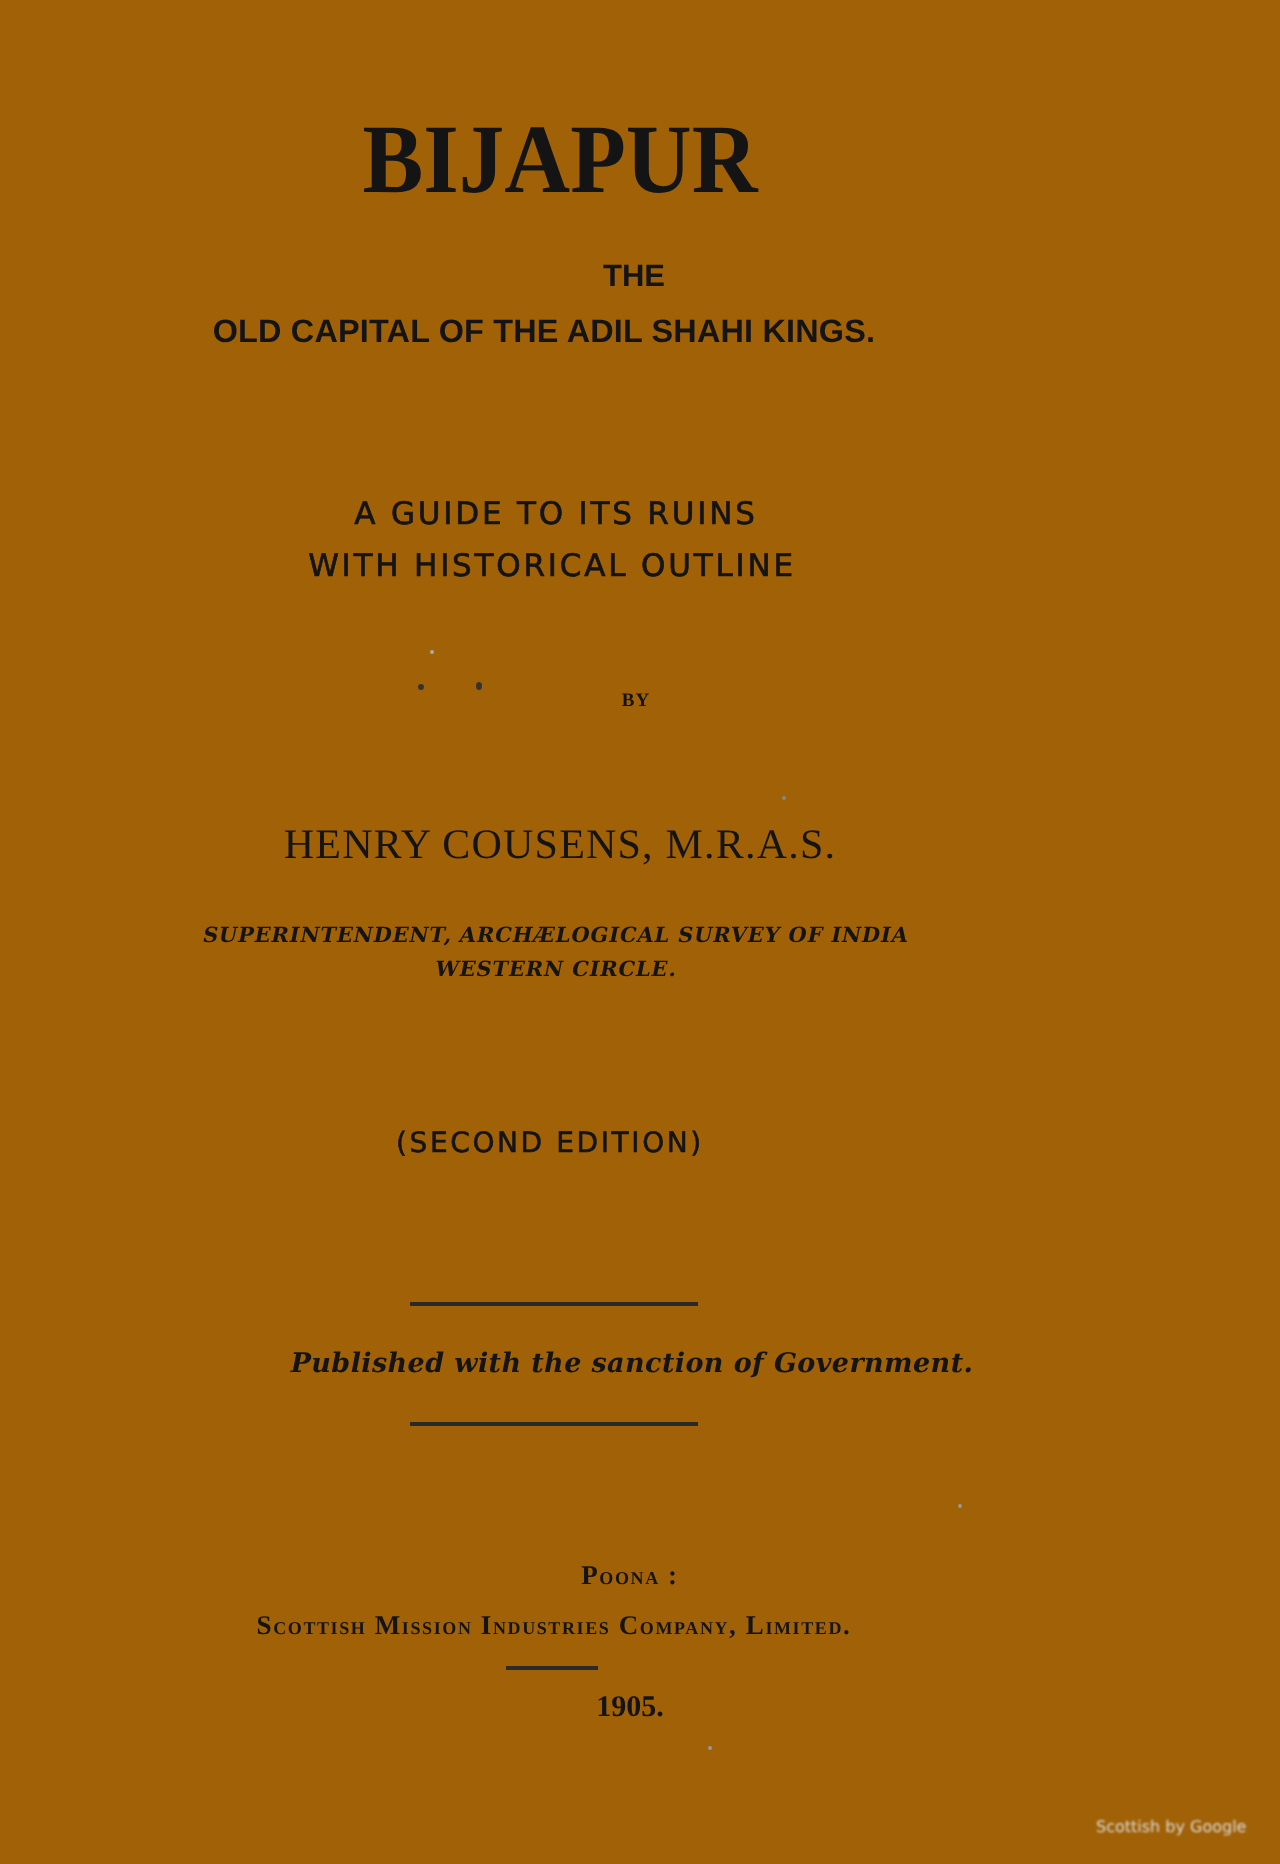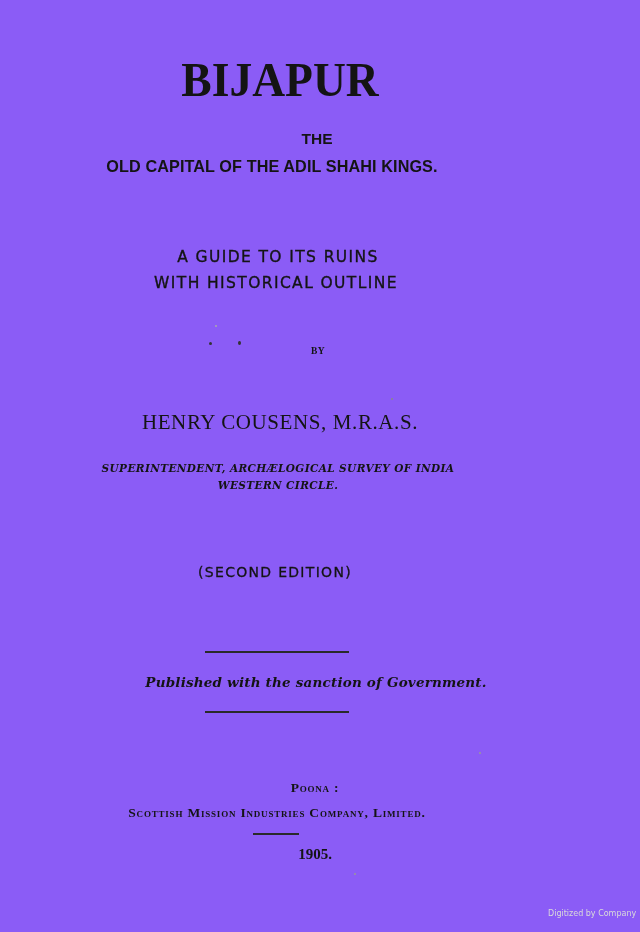--- a/index.html
+++ b/index.html
@@ -12,21 +12,21 @@
       height: 932px;
       position: relative;
       overflow: hidden;
       color: #111111;
     }
     .page {
       position: absolute;
       left: 0; top: 0;
       width: 640px;
       height: 932px;
-      background: #8b5cf6;
+      background: #a16207;
     }
     .line {
       position: absolute;
       left: 0;
       width: 640px;
       text-align: center;
       white-space: nowrap;
       color: #141414;
     }
     .sans-bold {
@@ -196,14 +196,14 @@
 
   <div class="speck" style="left:479px;top:752px;width:2px;height:2px;background:#999;"></div>
 
   <div class="line smallcaps city">Poona :</div>
   <div class="line smallcaps publisher">Scottish Mission Industries Company, Limited.</div>
   <div class="rule rule3"></div>
   <div class="line year">1905.</div>
 
   <div class="speck" style="left:354px;top:873px;width:2px;height:2px;background:#999;"></div>
 
-  <div class="watermark">Digitized by Company</div>
+  <div class="watermark">Scottish by Google</div>
 </div>
 
 </body></html>

